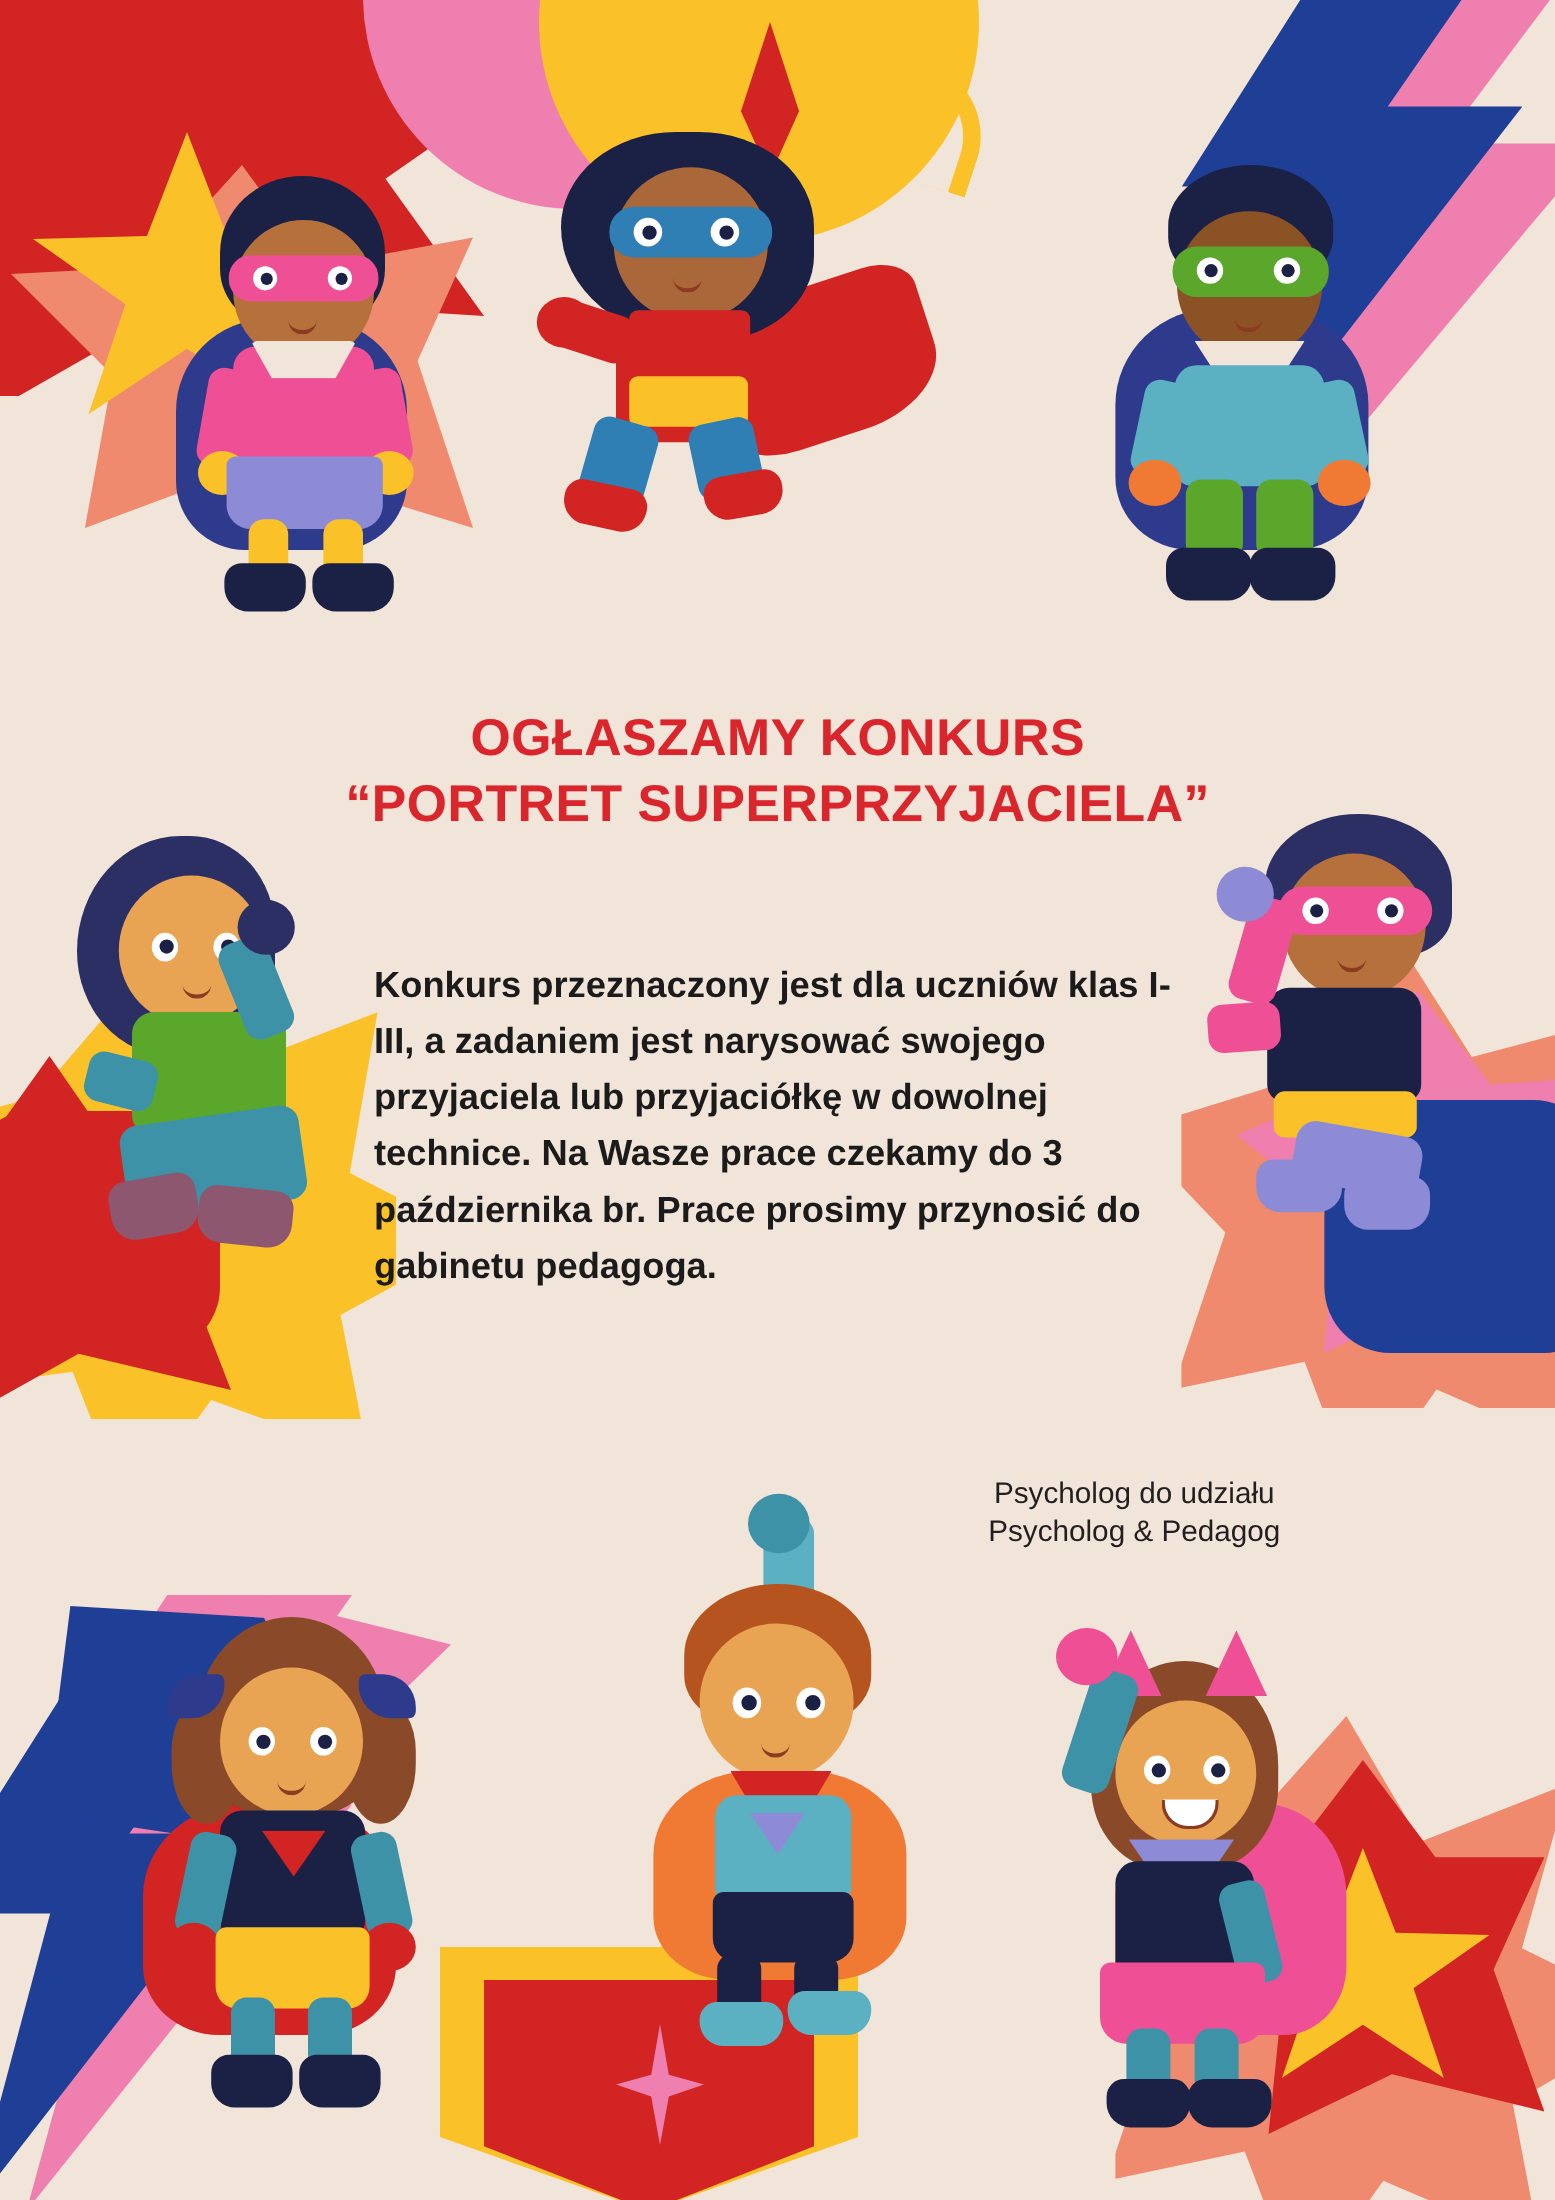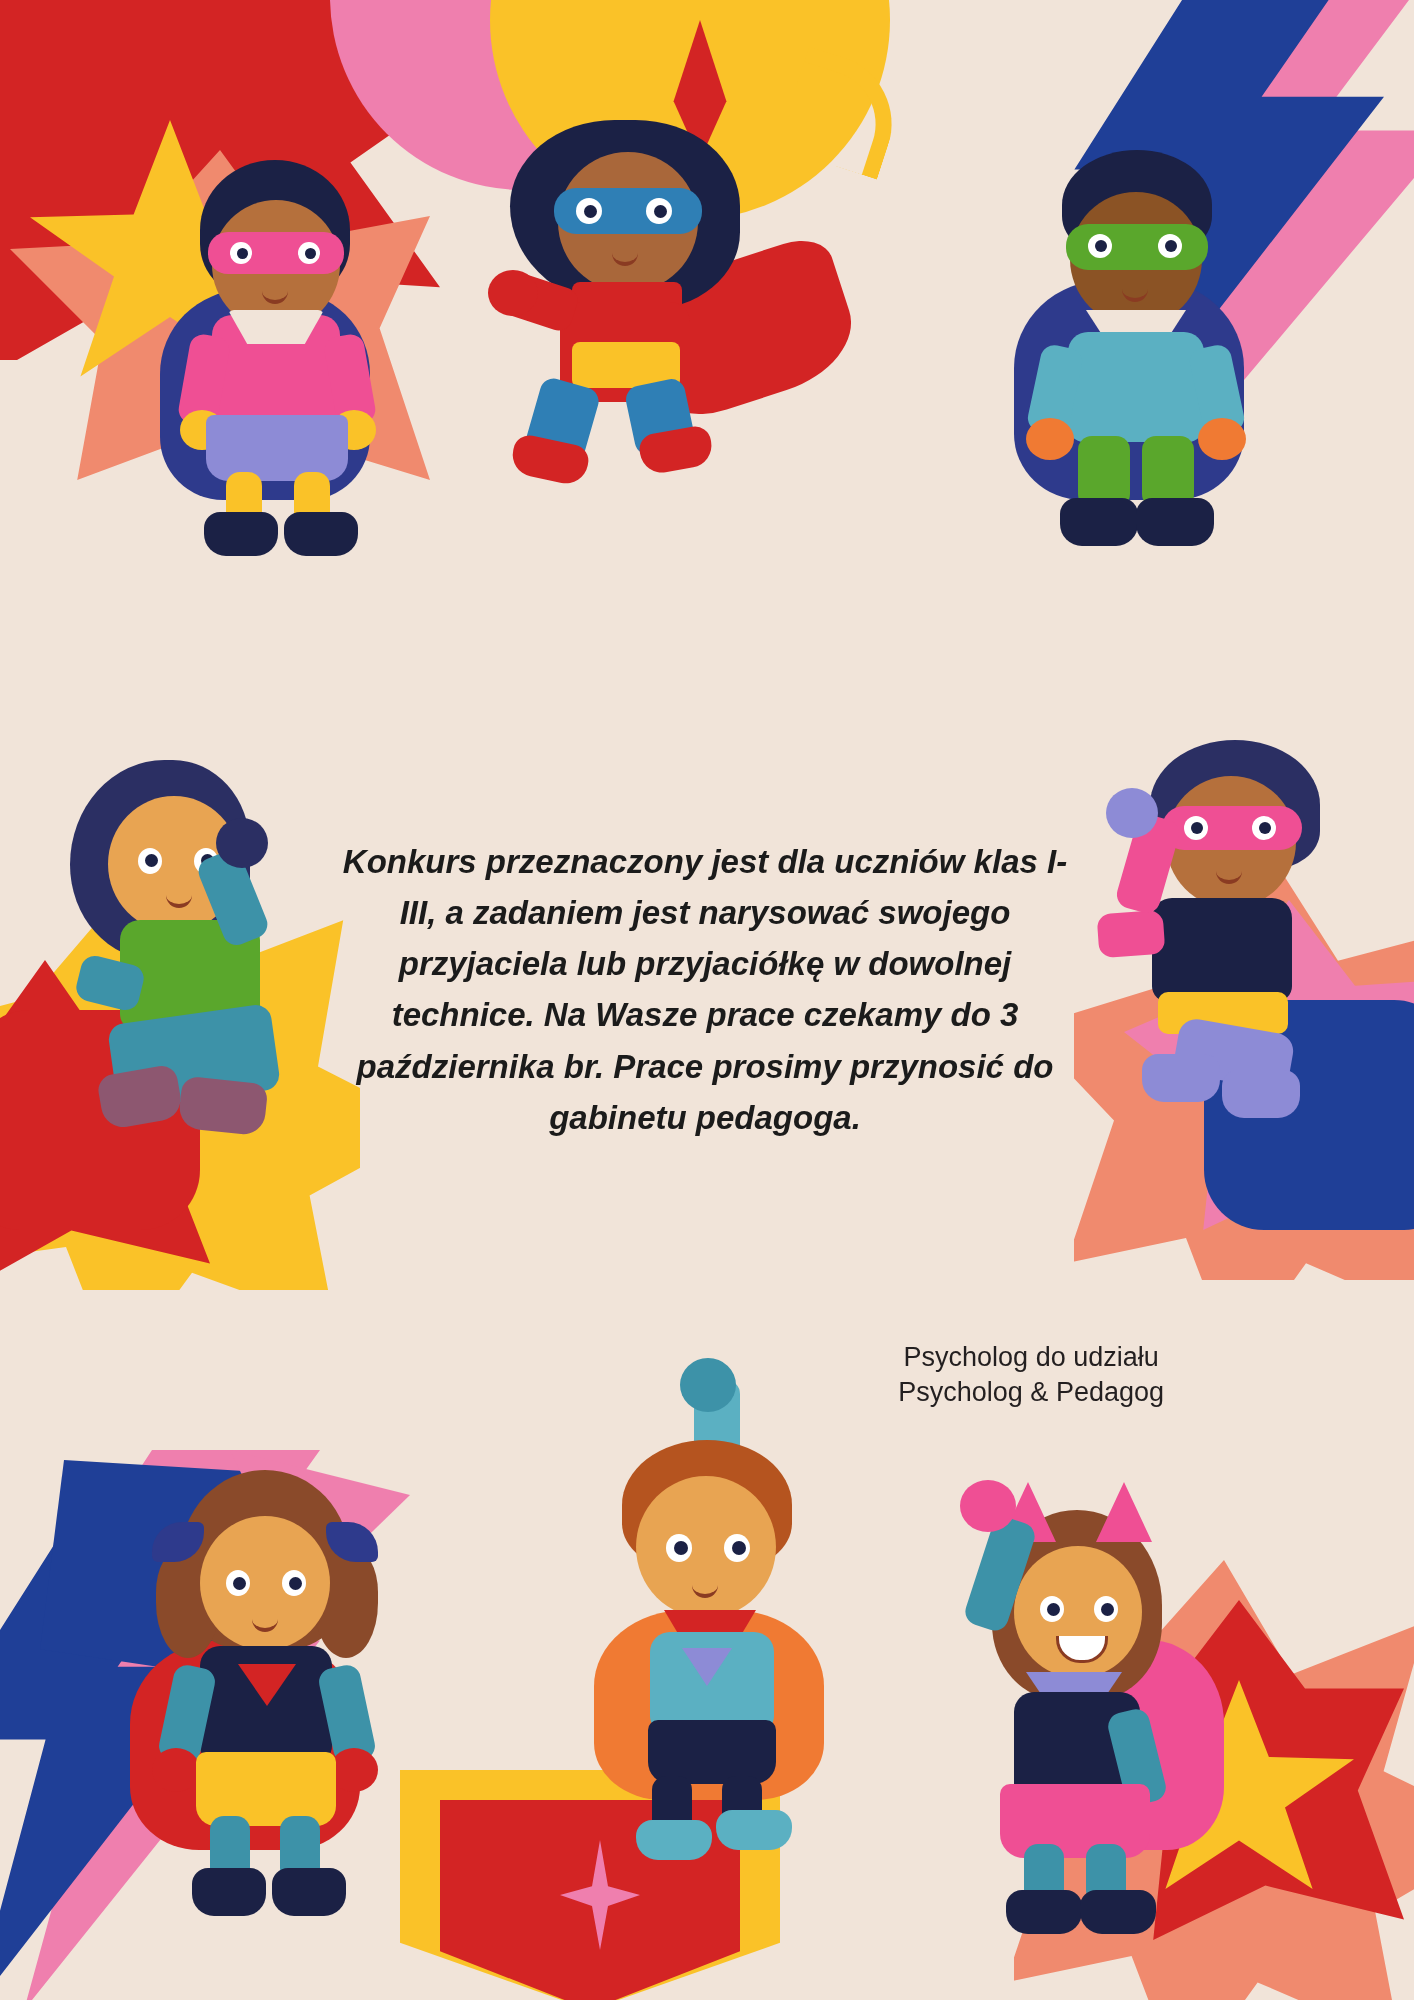--- a/index.html
+++ b/index.html
@@ -219,24 +219,23 @@
     letter-spacing: 0.5px;
     line-height: 1.28;
     margin: 0;
     text-shadow: 0 0 1px rgba(216,38,44,0.3);
   }
 
   .body-wrap {
     position: absolute;
     left: 340px;
     width: 730px;
-    top: 836px;
-    text-align: center;
+    top: 869px;
+    text-align: left;
     z-index: 30;
-    font-style: italic;
   }
   .body-text {
     color: #1b1b1b;
     font-weight: bold;
     font-size: 33px;
     line-height: 1.55;
     margin: 0;
   }
 
   .signature-wrap {
@@ -456,20 +455,24 @@
     <div style="left:96px; top:212px; width:96px; height:34px; background:#8d8bd6; clip-path:polygon(0 0,100% 0,76% 100%,24% 100%);"></div>
     <div class="torso" style="left:84px; top:232px; width:126px; height:110px; background:#1b2145;"></div>
     <div class="limb" style="left:186px; top:250px; width:42px; height:94px; background:#3d92a8; transform:rotate(-14deg);"></div>
     <div style="left:70px; top:324px; width:150px; height:74px; background:#ef4f94; border-radius:10px 10px 24px 24px;"></div>
     <div class="limb" style="left:94px; top:384px; width:40px; height:60px; background:#3d92a8;"></div>
     <div class="limb" style="left:156px; top:384px; width:40px; height:60px; background:#3d92a8;"></div>
     <div class="boot" style="left:76px; top:430px; width:76px; height:44px;"></div>
     <div class="boot" style="left:150px; top:430px; width:76px; height:44px;"></div>
   </div>
 
+  <div class="title-wrap">
+    <p class="title-line">OGŁASZAMY KONKURS</p>
+    <p class="title-line">“PORTRET SUPERPRZYJACIELA”</p>
+  </div>
 
   <div class="body-wrap">
     <p class="body-text">Konkurs przeznaczony jest dla uczniów klas I-III, a zadaniem jest narysować swojego przyjaciela lub przyjaciółkę w dowolnej technice. Na Wasze prace czekamy do 3 października br. Prace prosimy przynosić  do gabinetu pedagoga.</p>
   </div>
 
   <div class="signature-wrap">
     <p class="signature-line">Psycholog do udziału</p>
     <p class="signature-line">Psycholog &amp; Pedagog</p>
   </div>
 

